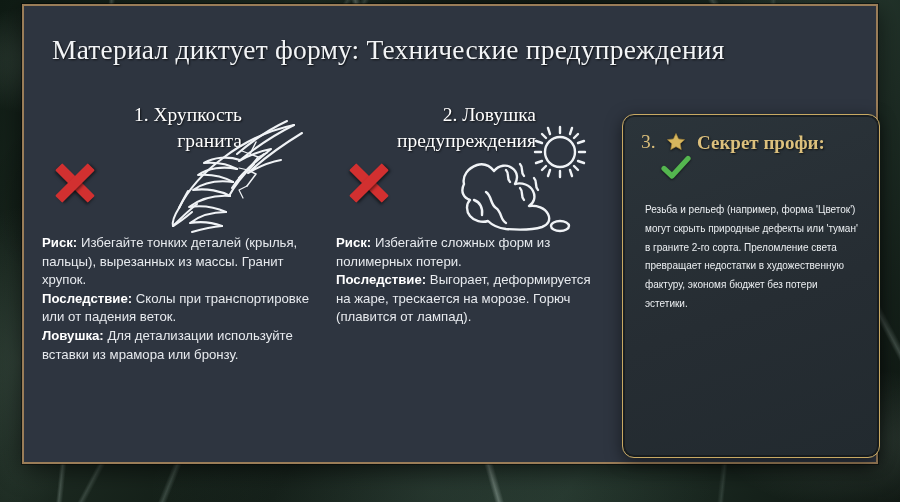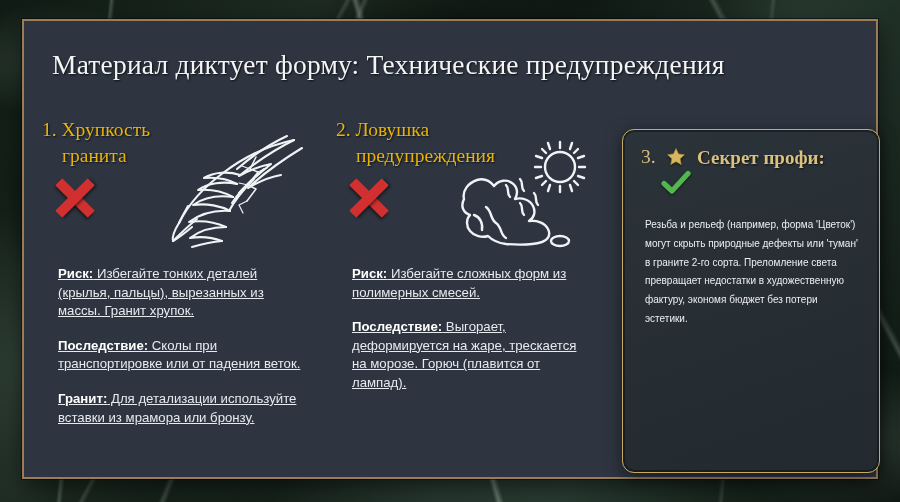--- a/index.html
+++ b/index.html
@@ -49,21 +49,21 @@
     background-image:
       radial-gradient(ellipse 300px 180px at 20% 40%, rgba(0,0,0,.55), rgba(0,0,0,0) 66%),
       radial-gradient(ellipse 260px 160px at 78% 55%, rgba(0,0,0,.45), rgba(0,0,0,0) 66%),
       radial-gradient(ellipse 200px 120px at 50% 8%, rgba(0,0,0,.35), rgba(0,0,0,0) 70%);
   }
 
   
   .panel {
     position: absolute;
     left: 22px;
-    top: 19px;
+    top: 4px;
     width: 856px;
     height: 460px;
     background: #2e3540;
     border: 2px solid #9a7d58;
     box-shadow: 0 0 0 1px rgba(0,0,0,.45), 0 6px 22px rgba(0,0,0,.55);
     padding-left: 21px;
   }
 
   .page-title {
     position: absolute;
@@ -97,23 +97,24 @@
 
   .col-head {
     position: relative;
     height: 132px;
   }
 
   .col-title {
     font-family: "Liberation Serif", serif;
     font-size: 19.5px;
     line-height: 26px;
-    color: #eab308;
+    color: #ffffff;
     text-shadow: 1px 1px 2px rgba(0,0,0,.7);
     width: 200px;
+    text-align: right;
   }
   .col-title .ln2 { display: block; padding-left: 20px; }
 
   .xmark {
     position: absolute;
     left: 10px;
     top: 58px;
     width: 46px;
     height: 46px;
   }
@@ -136,21 +137,21 @@
   }
   .art-wing { left: 102px; top: 18px; }
   .art-melt { left: 108px; top: 24px; }
 
   .body-text {
     font-size: 13.2px;
     line-height: 18.6px;
     color: #e7eaee;
   }
   .body-text b { color: #ffffff; font-weight: 700; }
-  .body-text p { margin: 16px; text-decoration: underline; }
+  .body-text p { margin: 0; }
 
   
   .card3 {
     position: absolute;
     left: 598px;
     top: 108px;
     width: 258px;
     height: 344px;
     background: linear-gradient(160deg, #2b343a 0%, #262d33 55%, #222a2f 100%);
     border: 1.6px solid #c8a963;
@@ -271,21 +272,21 @@
       </div>
 
       <div class="body-text">
         <p>
           <b>Риск:</b><span> Избегайте тонких деталей (крылья, пальцы), вырезанных из массы. Гранит хрупок.</span>
         </p>
         <p>
           <b>Последствие:</b><span> Сколы при транспортировке или от падения веток.</span>
         </p>
         <p>
-          <b>Гранит:</b><span> Для детализации используйте вставки из мрамора или бронзу.</span>
+          <b>Ловушка:</b><span> Для детализации используйте вставки из мрамора или бронзу.</span>
         </p>
       </div>
     </div>
 
     <div class="col col-2">
       <div class="col-head">
         <div class="col-title">
           <span>2.</span>
           <span>Ловушка</span>
           <span class="ln2">предупреждения</span>
@@ -334,21 +335,21 @@
             <path d="M42 66 C48 70 46 78 52 82 C58 86 56 94 62 97"></path>
             <path d="M30 74 C36 76 39 82 38 89"></path>
 
             <ellipse cx="116" cy="100" rx="9" ry="5"></ellipse>
           </svg>
         </div>
       </div>
 
       <div class="body-text">
         <p>
-          <b>Риск:</b><span> Избегайте сложных форм из полимерных смесей.</span>
+          <b>Риск:</b><span> Избегайте сложных форм из полимерных потери.</span>
         </p>
         <p>
           <b>Последствие:</b><span> Выгорает, деформируется на жаре, трескается на морозе. Горюч (плавится от лампад).</span>
         </p>
       </div>
     </div>
   </div>
 
   <div class="card3">
     <div class="card3-head">

